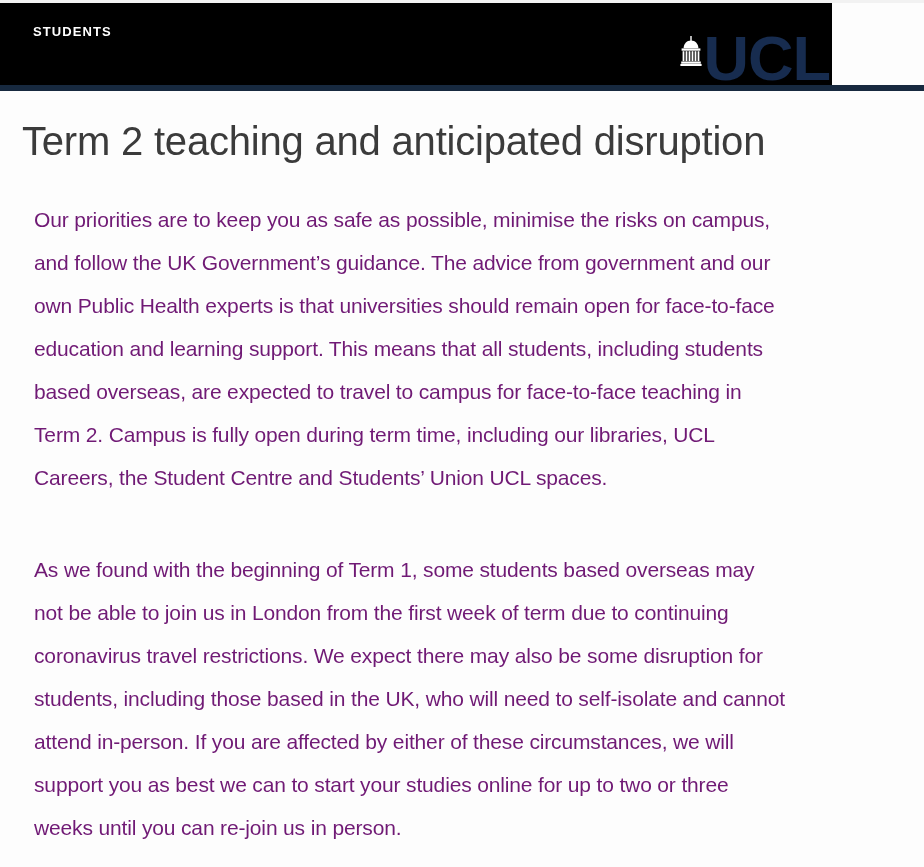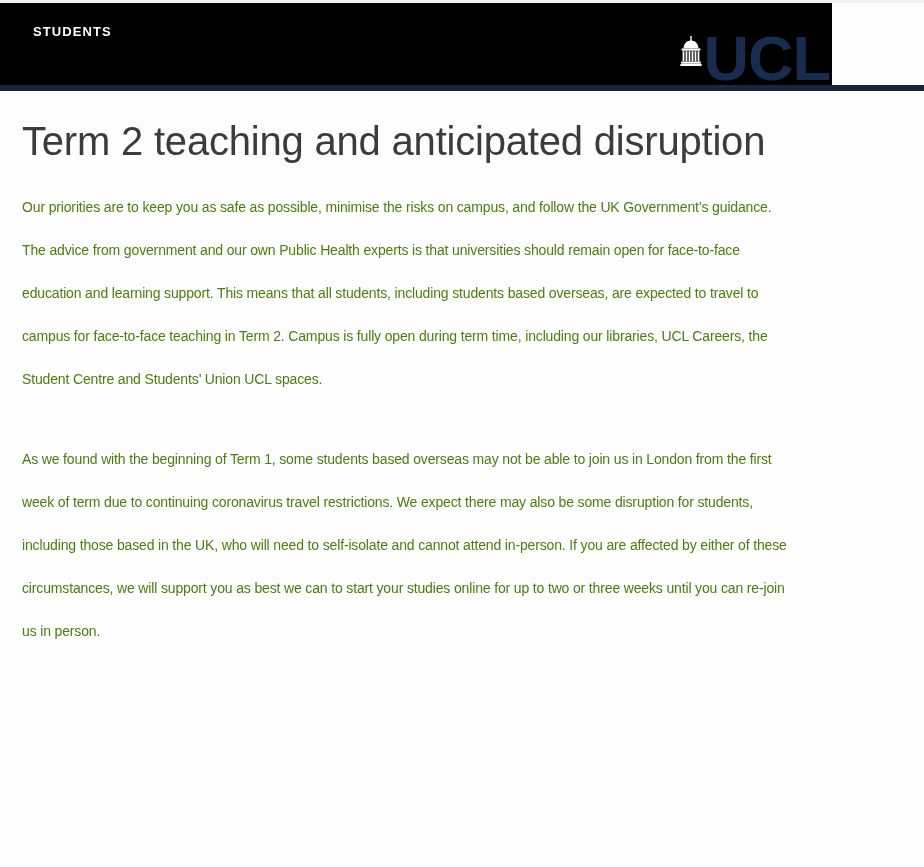--- a/index.html
+++ b/index.html
@@ -101,25 +101,25 @@
     padding-top: 27px;
     font-size: 40px;
     font-weight: 300;
     color: #3b3b3b;
     letter-spacing: -0.2px;
     line-height: 1.15;
     white-space: nowrap;
   }
 
   .body-copy {
-    margin: 0;
+    margin: 12px;
     padding-top: 22px;
-    font-size: 14px;
+    font-size: 21px;
     font-weight: 400;
-    color: #4d7c0f;
+    color: #701a75;
     line-height: 43px;
     letter-spacing: -0.15px;
   }
   .body-copy.second {
     padding-top: 37px;
   }
 </style>
 </head>
 <body>
 

